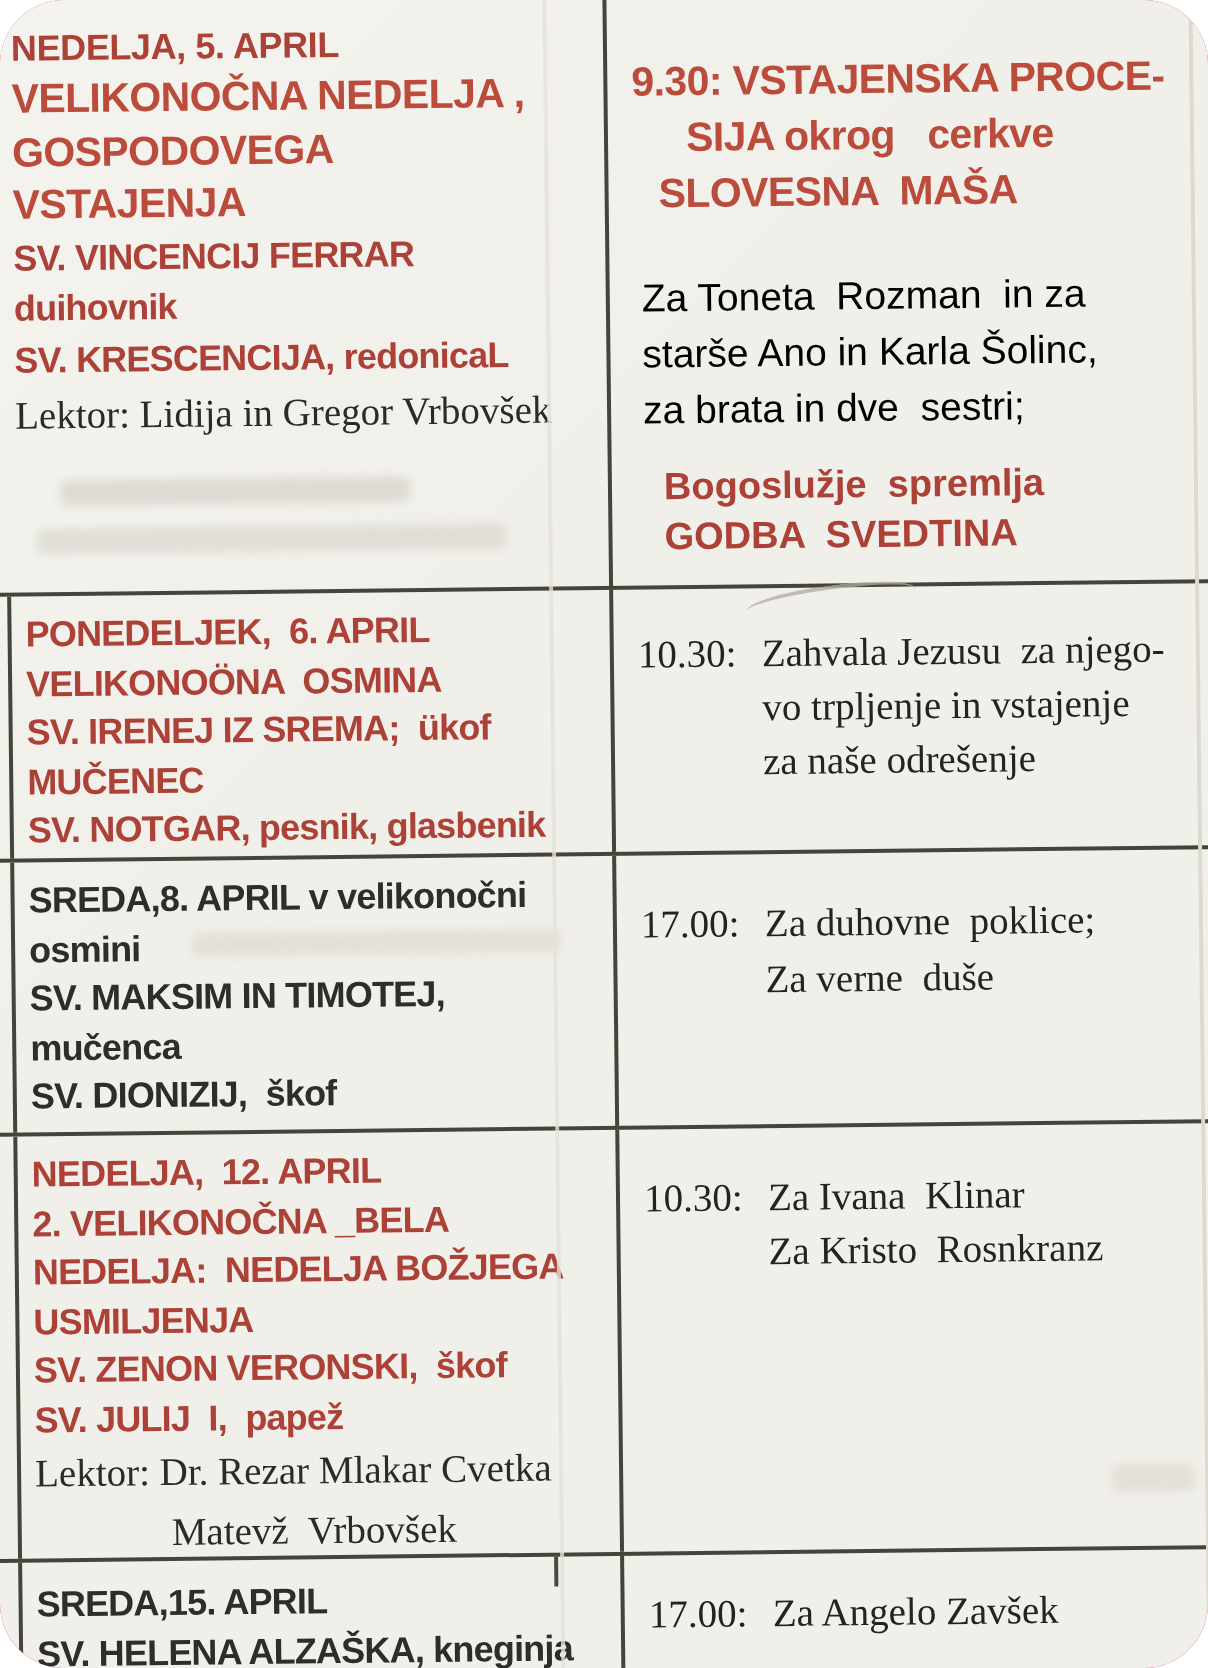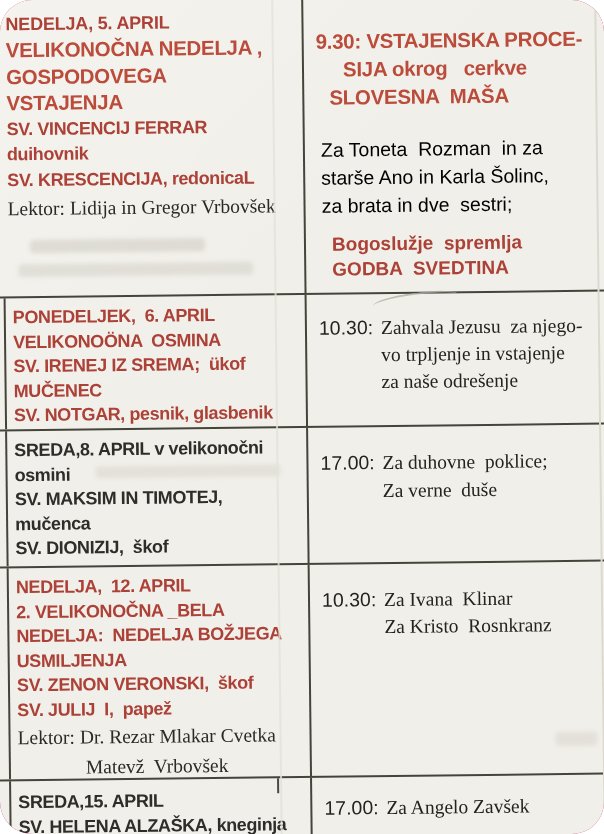--- a/index.html
+++ b/index.html
@@ -53,21 +53,21 @@
 
   .head .ln{font-size:20.5px;line-height:28px;letter-spacing:-0.3px;}
   .ind1{margin-left:27px;}
   .ind2{margin-left:13px;}
   .bod{margin-top:24px;margin-left:4px;}
   .bod .ln{font-size:19.5px;line-height:28px;}
   .foot{margin-top:12px;margin-left:14px;}
   .foot .ln{font-size:19px;line-height:25px;}
 
   .intent{display:flex;align-items:flex-start;}
-  .time{flex:none;width:62px;font-family:Liberation Sans, sans-serif;font-size:19.5px;line-height:27px;color:#23231f;white-space:pre;}
+  .time{flex:none;width:62px;font-family:Liberation Serif, serif;font-size:19.5px;line-height:27px;color:#23231f;white-space:pre;}
   .itxt .ln{font-family:"Liberation Serif","DejaVu Serif",serif;font-size:19.5px;line-height:27px;color:#23231f;}
   .row3 .itxt .ln{line-height:28px;}
 
   .indent-center{padding-left:68px;}
 
   
   .edge-line{position:absolute;top:0;bottom:0;width:2px;background:#dcdacf;}
   .crease{position:absolute;top:0;bottom:0;width:2px;background:#e4e2d9;opacity:.8;}
   .smudge{position:absolute;background:#c9c7bd;filter:blur(2px);border-radius:4px;}
   .squiggle{position:absolute;width:86px;height:13px;border-top:2px solid #aeaca1;border-radius:55%;transform:rotate(-7deg);opacity:.75;}

